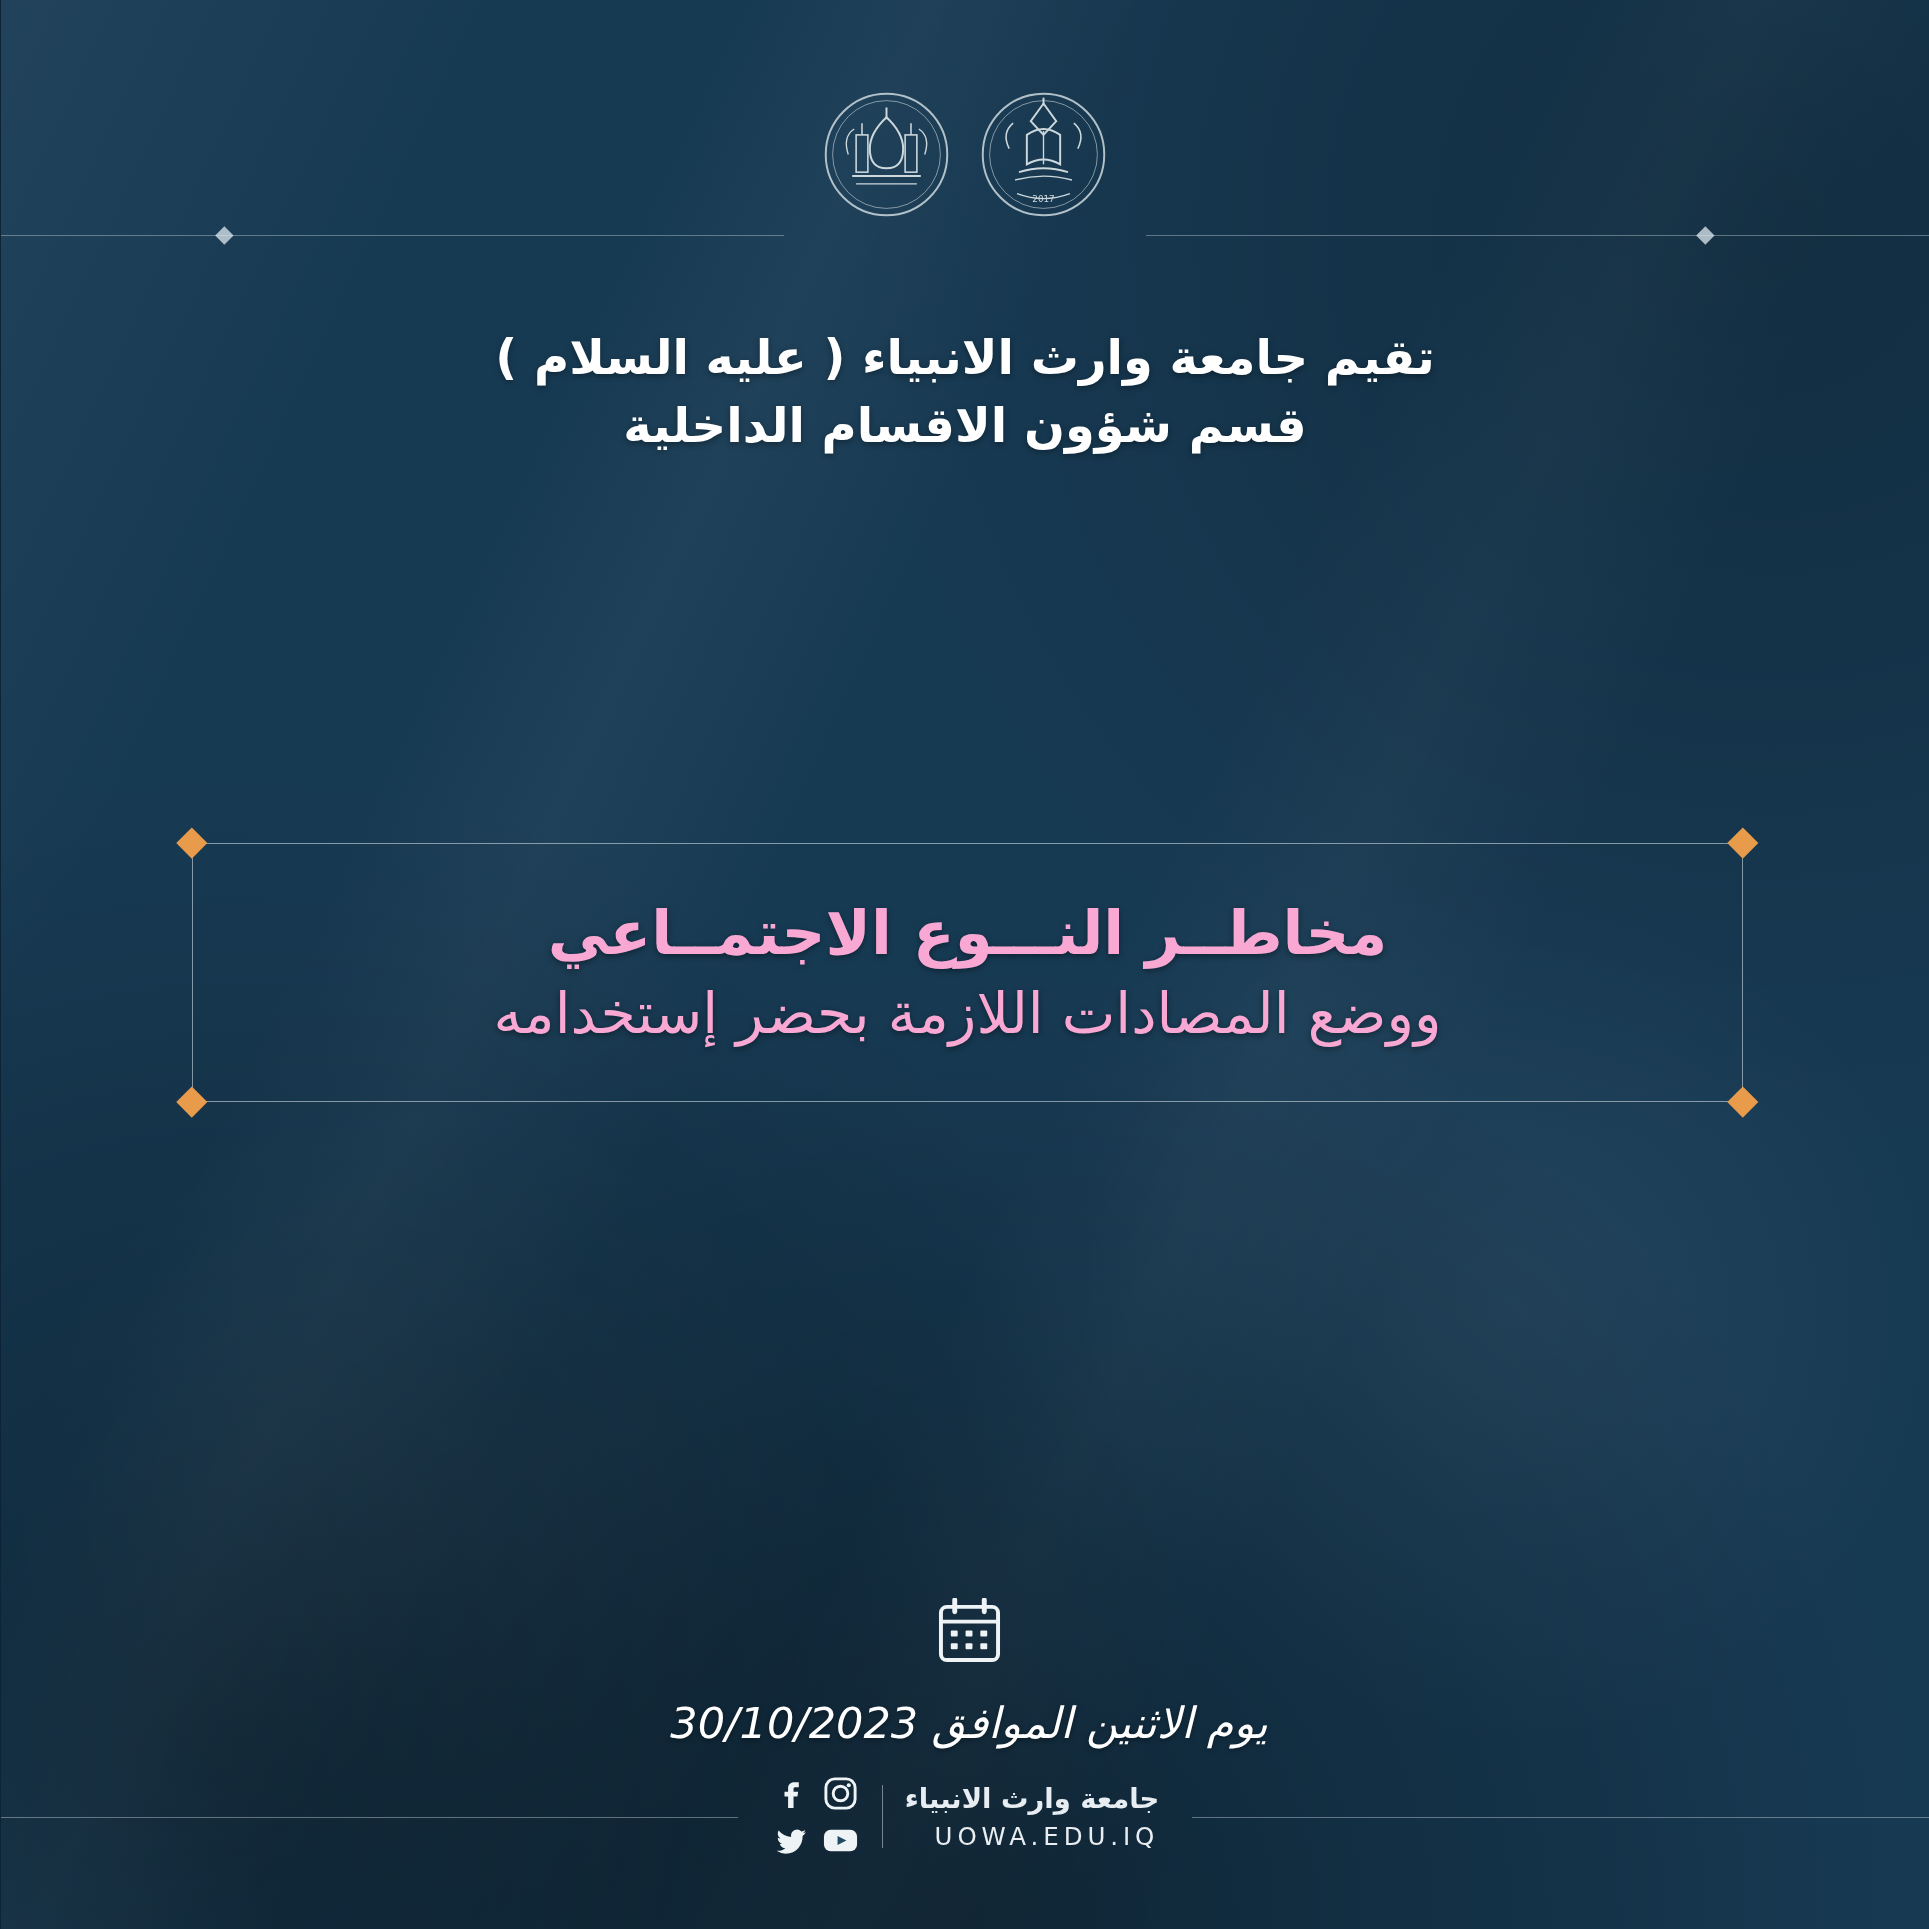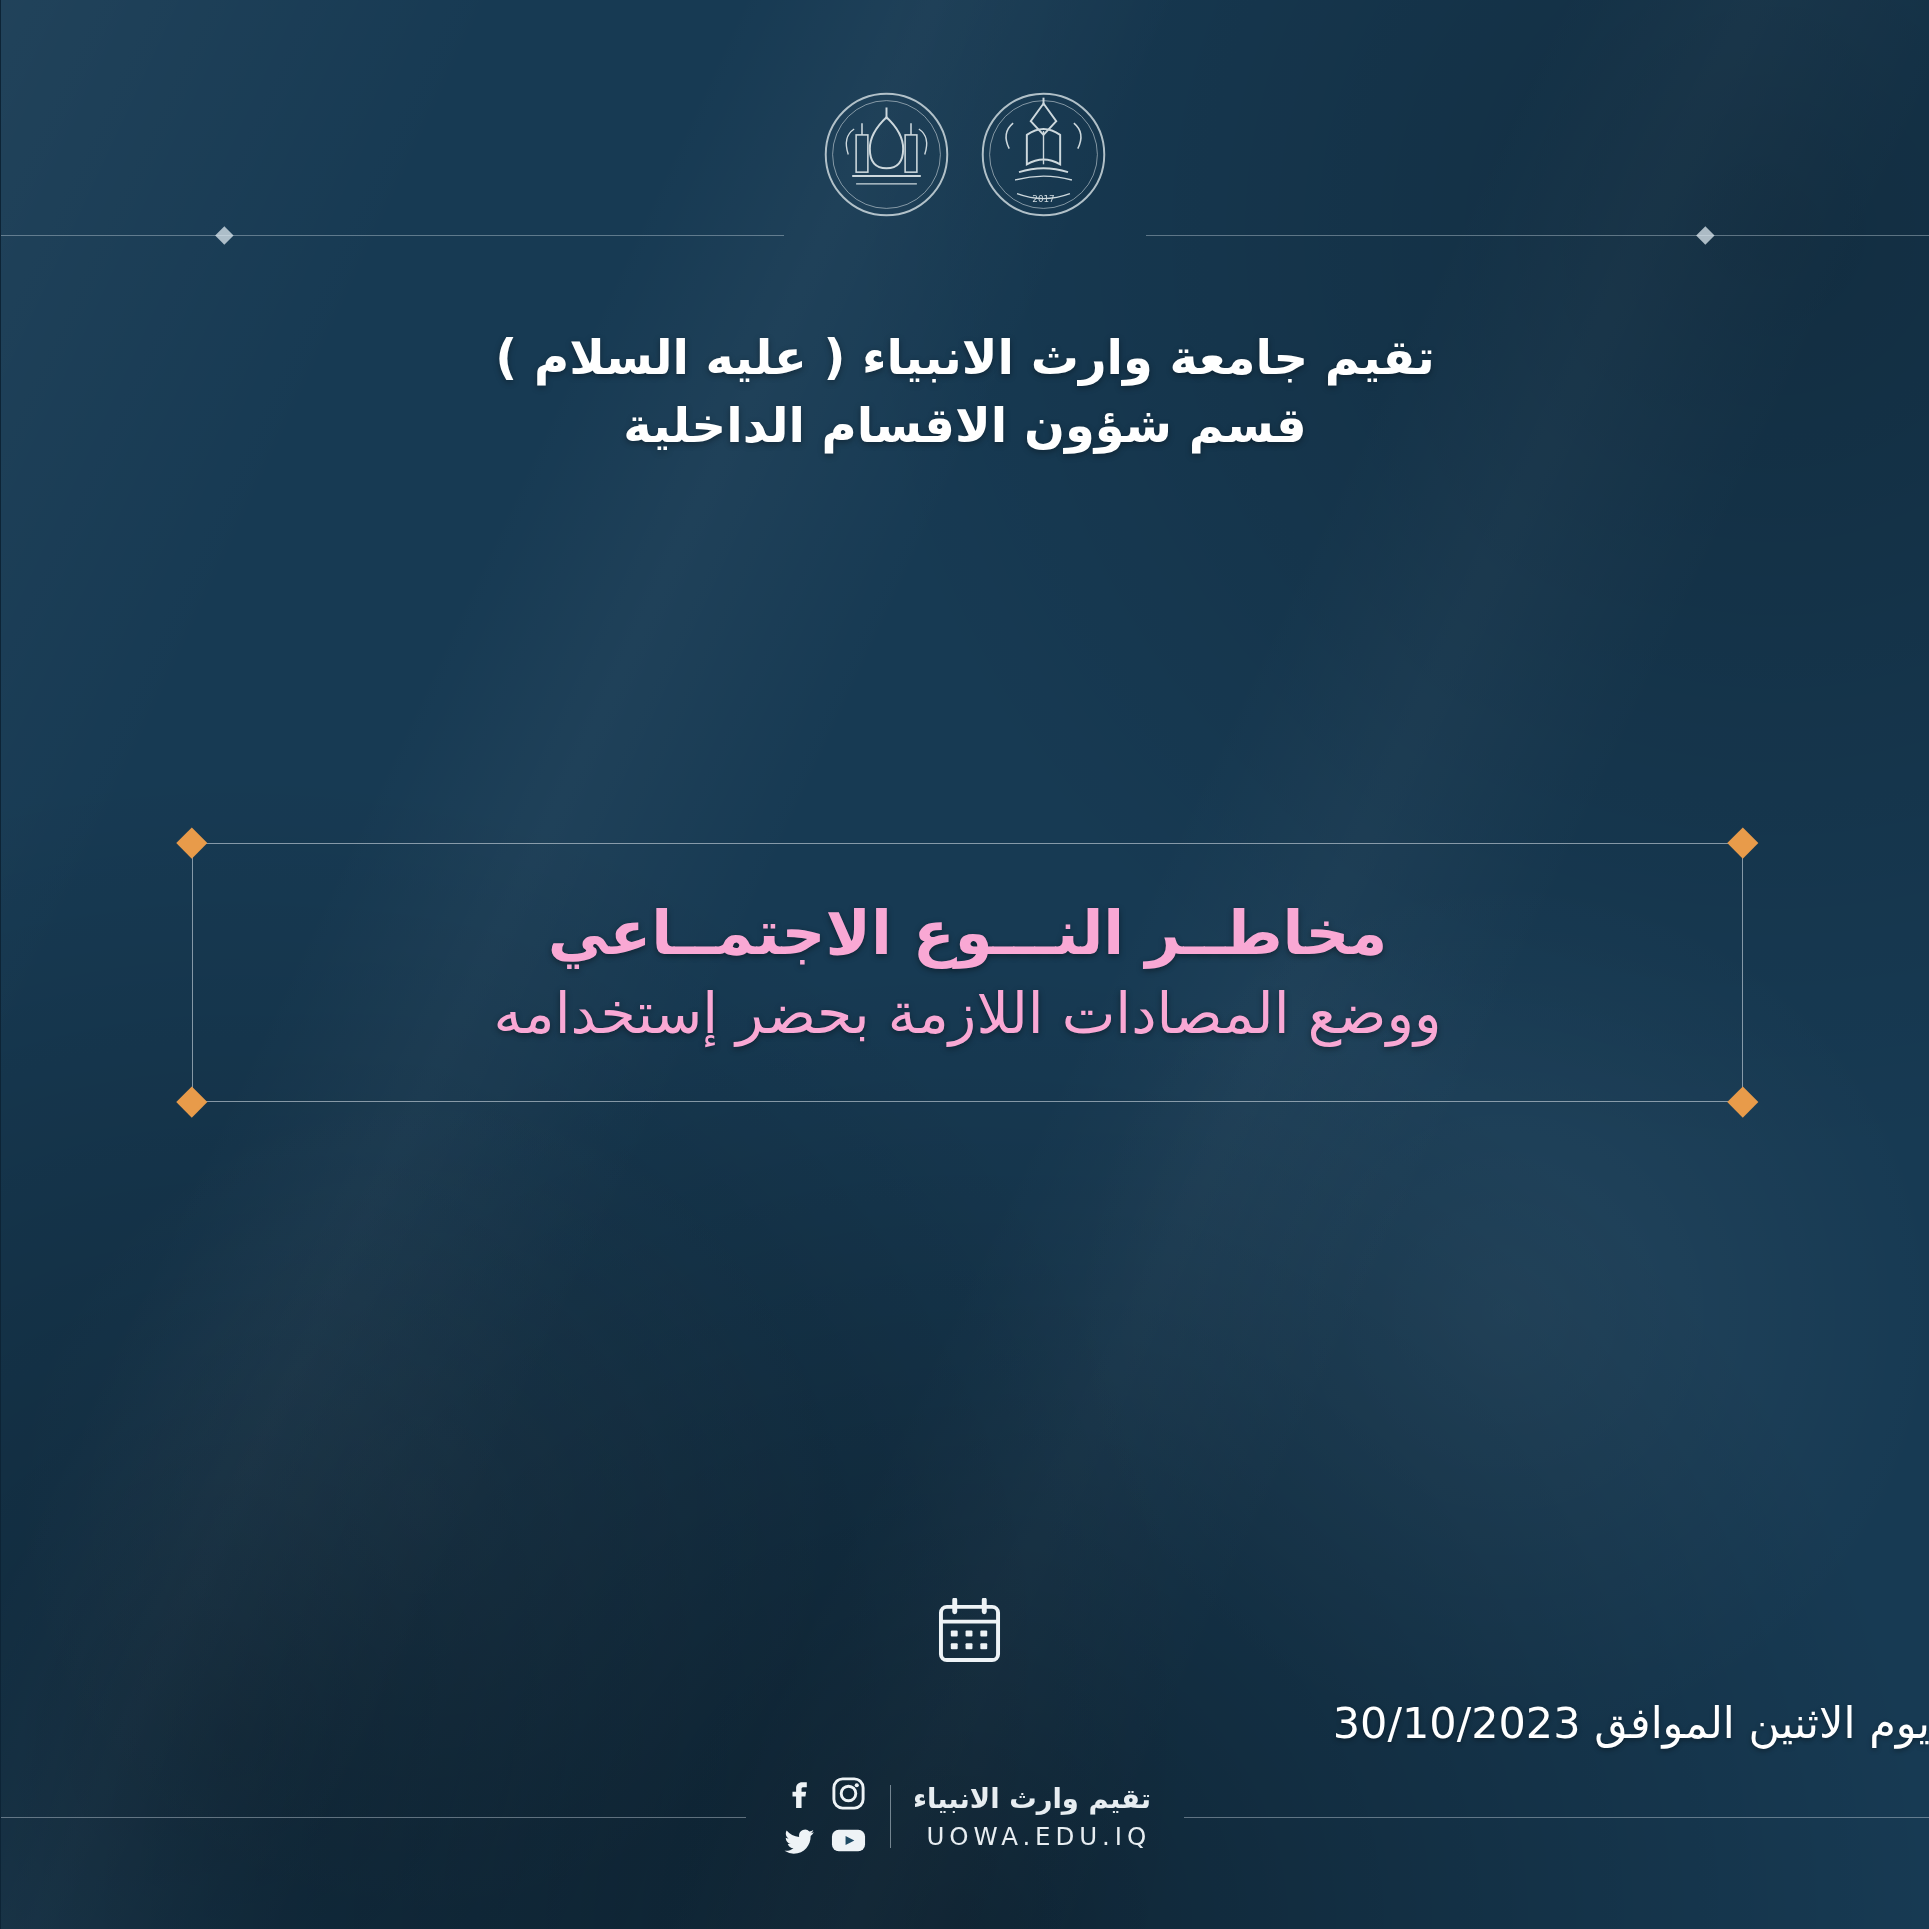--- a/index.html
+++ b/index.html
@@ -156,20 +156,22 @@
     font-weight: normal;
     line-height: 1.32;
     margin-top: 3.9px;
     text-shadow: 0 2px 5.9px rgba(0,0,0,0.4);
   }
 
   
   .date-block {
     top: 1598px;
     left: 8px; right: 0;
+    text-align: center;
+    font-style: italic;
   }
   .cal-icon {
     width: 63px;
     height: 65px;
     margin: 0 auto 35px auto;
     display: block;
     color: #eef3f6;
   }
   .date-text {
     color: #ffffff;
@@ -321,21 +323,21 @@
       </g>
     </svg>
     <div class="date-text">يوم الاثنين الموافق 30/10/2023</div>
   </div>
 
   <div class="layer footer">
     <div class="fline"></div>
 
     <div class="footer-center">
       <div class="brand-text">
-        <div class="brand-name">تقيم وارث الانبياء</div>
+        <div class="brand-name">جامعة وارث الانبياء</div>
         <div class="brand-url">UOWA.EDU.IQ</div>
       </div>
 
       <div class="vdiv"></div>
 
       <div class="social-grid">
         <svg class="s-icon" viewBox="0 0 38 38">
           <rect x="4" y="4" width="30" height="30" rx="9" fill="none" stroke="#eef3f6" stroke-width="3"></rect>
           <circle cx="19" cy="19" r="7.5" fill="none" stroke="#eef3f6" stroke-width="3"></circle>
           <circle cx="27.5" cy="10.5" r="2.1" fill="#eef3f6"></circle>

